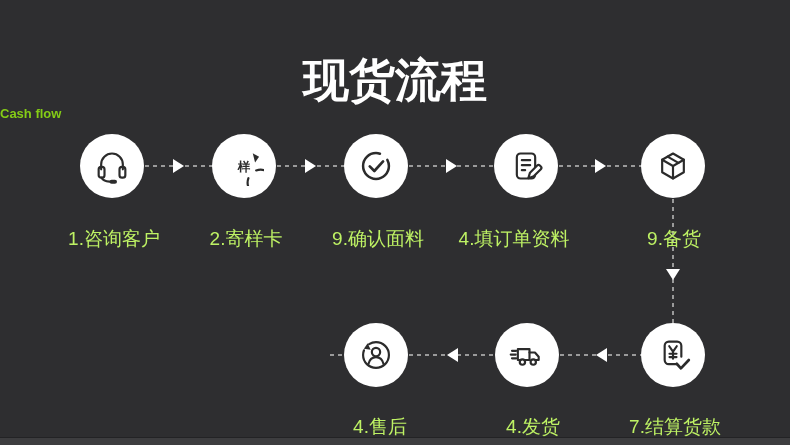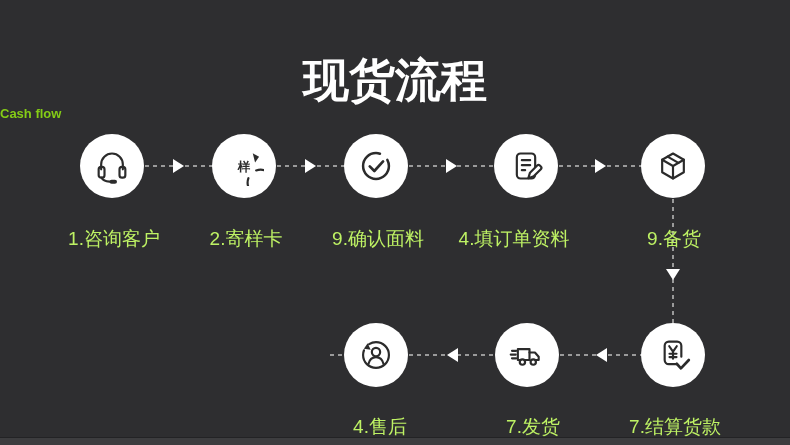--- a/index.html
+++ b/index.html
@@ -134,21 +134,21 @@
 
   <div class="circle" style="left:495px; top:323px;">
     <svg width="40" height="40" viewBox="0 0 48 48" class="ico">
       <path d="M13 17h14v13H13z"></path>
       <path d="M27 21h6.5l4.5 5v4h-4"></path>
       <circle cx="18.5" cy="32.5" r="3.2" fill="#ffffff"></circle>
       <circle cx="31.5" cy="32.5" r="3.2" fill="#ffffff"></circle>
       <path d="M6 19h5M4.5 23.5h6M6 28h5"></path>
     </svg>
   </div>
-  <div class="step-label" style="left:533px; top:414px;">7.发货</div>
+  <div class="step-label" style="left:533px; top:414px;">4.发货</div>
 
   <div class="circle" style="left:344px; top:323px;">
     <svg width="40" height="40" viewBox="0 0 48 48" class="ico">
       <circle cx="24" cy="24" r="15.5" pathLength="100" stroke-dasharray="56 10 34"></circle>
       <path d="M14 9.8l-4.6 6.6 8.2 1.2z" fill="#2b2b2b" stroke="none"></path>
       <circle cx="24" cy="20.5" r="5"></circle>
       <path d="M14.8 35c1.4-5.6 4.8-8.5 9.2-8.5s7.8 2.9 9.2 8.5"></path>
     </svg>
   </div>
   <div class="step-label" style="left:380px; top:414px;">4.售后</div>

